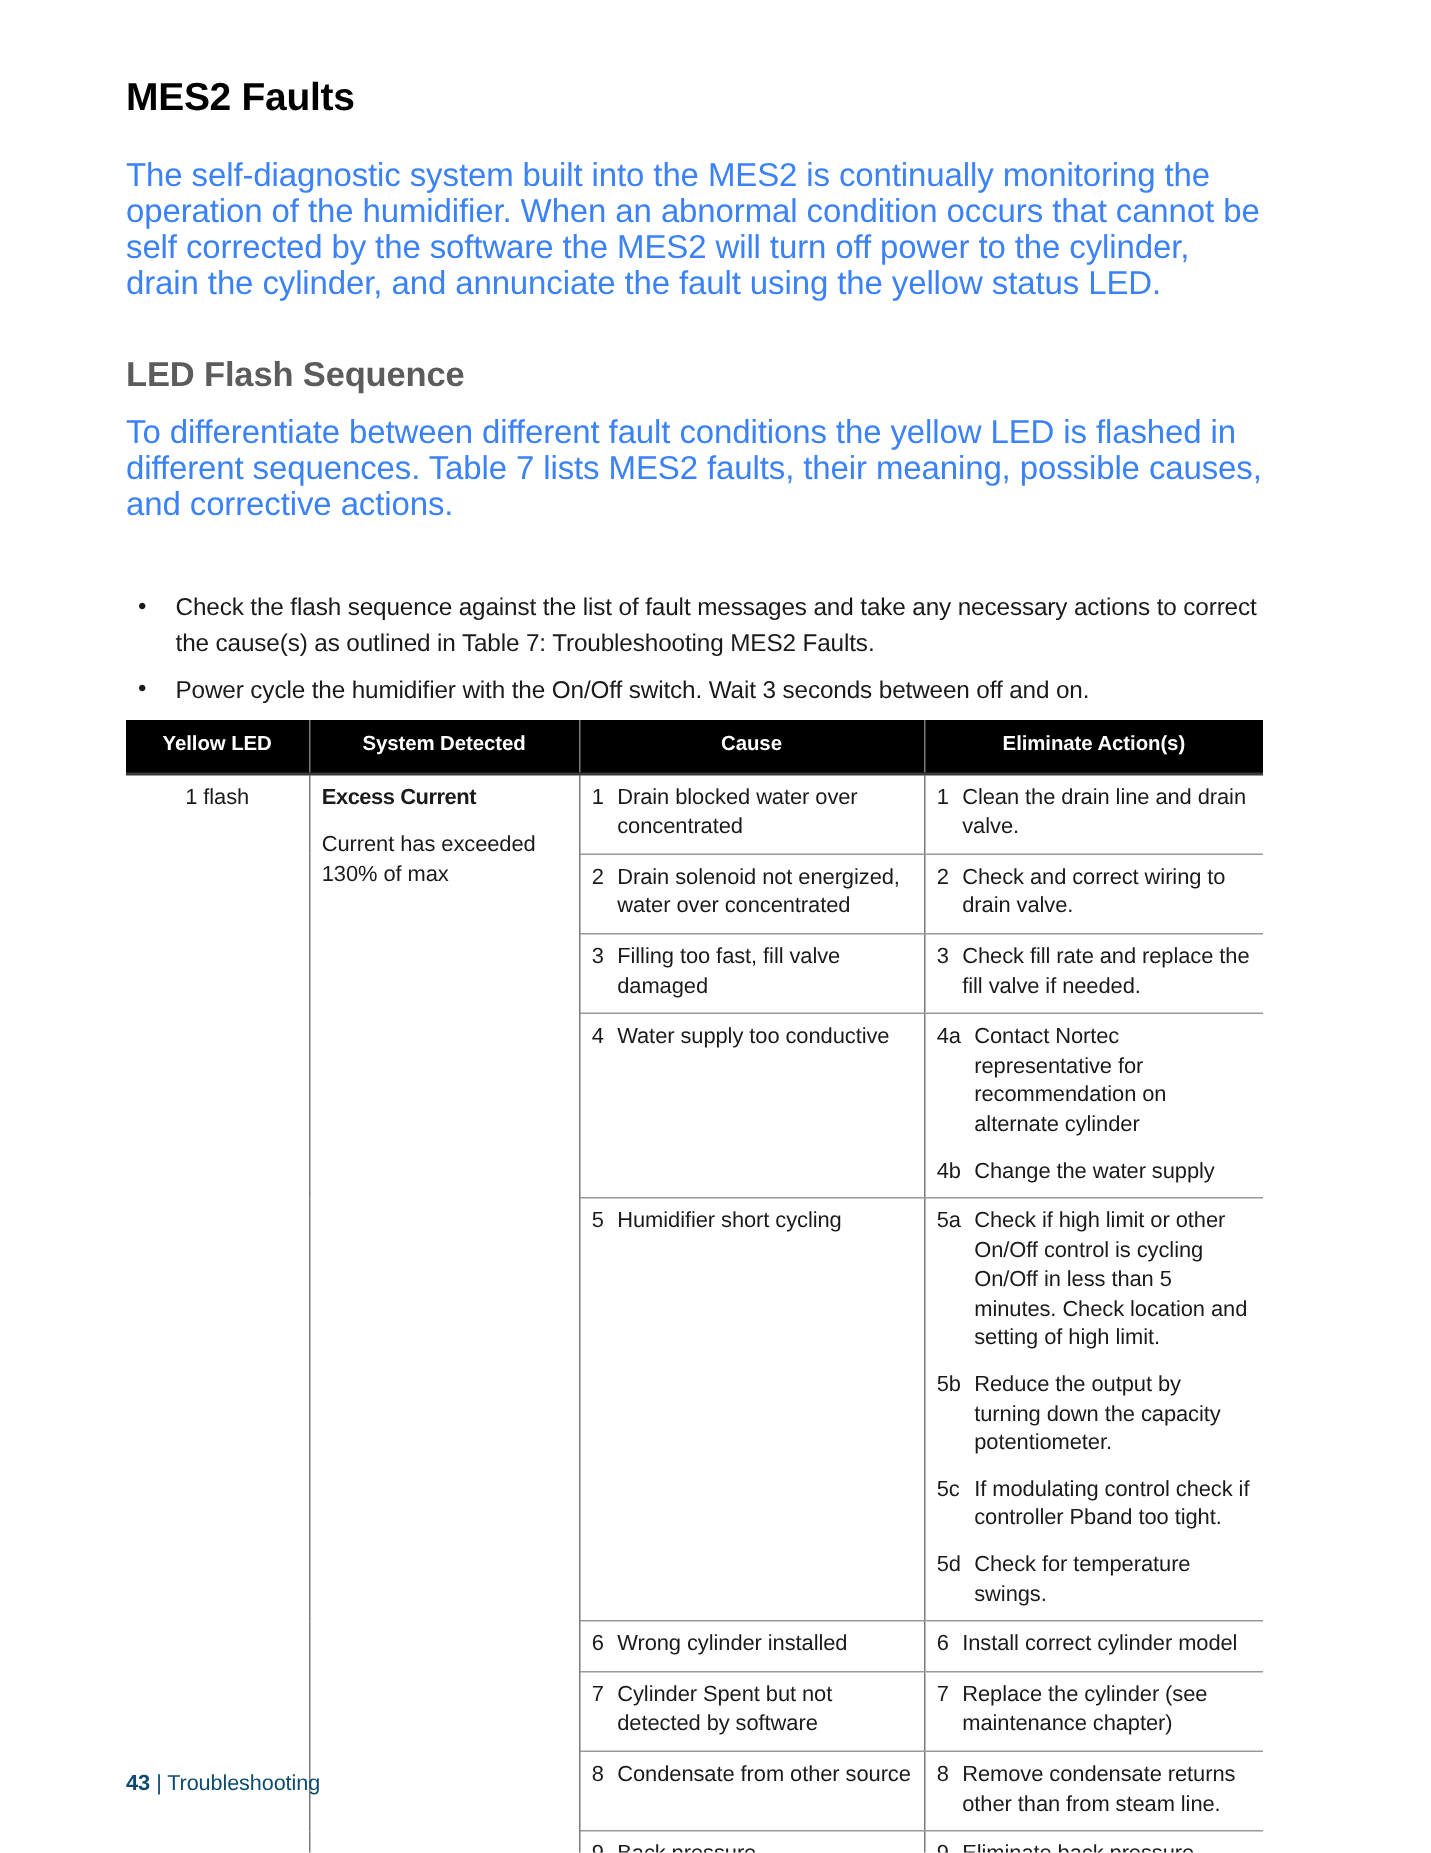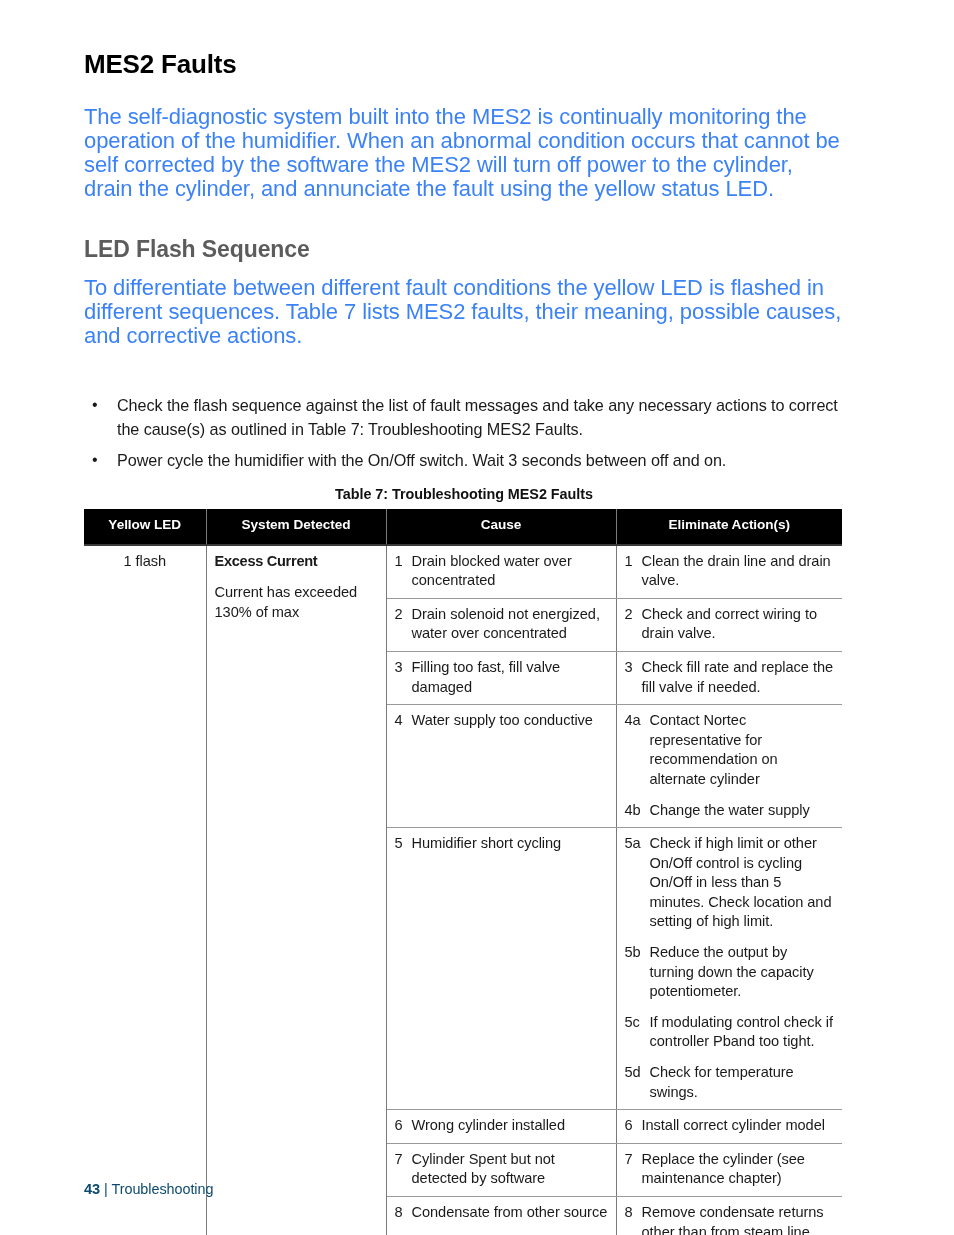--- a/index.html
+++ b/index.html
@@ -203,21 +203,20 @@
       <li>
         <span class="bullet-dot">•</span>
         <span>Check the flash sequence against the list of fault messages and take any necessary actions to correct the cause(s) as outlined in Table 7: Troubleshooting MES2 Faults.</span>
       </li>
       <li>
         <span class="bullet-dot">•</span>
         <span>Power cycle the humidifier with the On/Off switch. Wait 3 seconds between off and on.</span>
       </li>
     </ul>
 
-    <div class="table-caption">Table 7: Troubleshooting MES2 Faults</div>
 
     <table class="faults">
       <colgroup>
         <col style="width:122px">
         <col style="width:180px">
         <col style="width:230px">
         <col style="width:226px">
       </colgroup>
       <thead>
         <tr>

